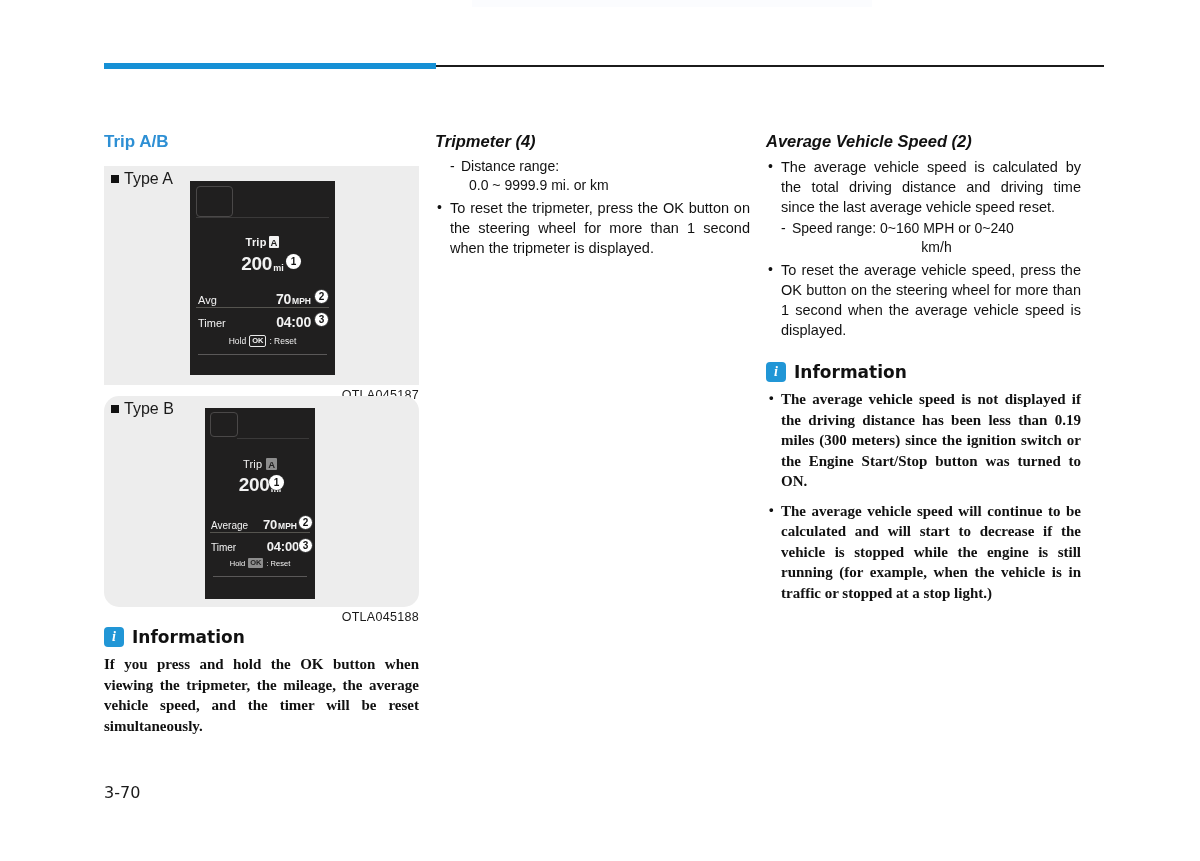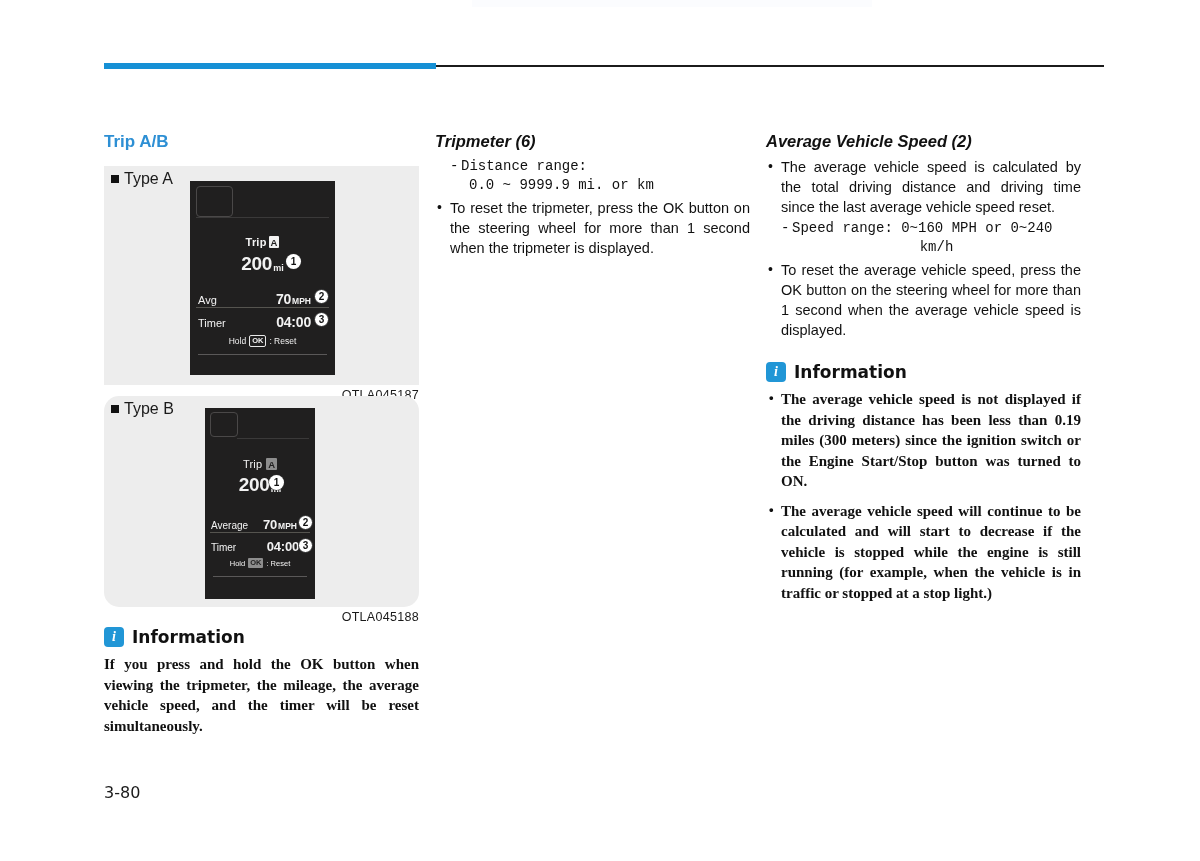--- a/index.html
+++ b/index.html
@@ -271,21 +271,21 @@
     top: -1px;
     font-size: 14px;
   }
   .sub-item {
     padding-left: 26px;
     font-size: 14px;
     line-height: 19px;
     color: #111;
     position: relative;
     margin: 2px 0 3px 0;
-    font-family: Liberation Mono, monospace;
+    font-family: Liberation Sans, sans-serif;
   }
   .sub-item::before {
     content: "-";
     position: absolute;
     left: 15px;
   }
   .sub-item .l2 { display: block; padding-left: 8px; }
   .sub-center { display: block; text-align: center; }
 
   
@@ -479,21 +479,21 @@
       </div>
 
       <div class="info-head" style="margin-top:20px;">
         <div class="info-icon">i</div>
         <div class="info-title">Information</div>
       </div>
       <div class="info-body">If you press and hold the OK button when viewing the tripmeter, the mileage, the average vehicle speed, and the timer will be reset simultaneously.</div>
     </div>
 
     <div class="col">
-      <div class="h-black">Tripmeter (6)</div>
+      <div class="h-black">Tripmeter (4)</div>
       <ul class="bullets">
         <li class="sub-item">
           <span>Distance range:</span>
           <span class="l2">0.0 ~ 9999.9 mi. or km</span>
         </li>
         <li class="bullet">To reset the tripmeter, press the OK button on the steering wheel for more than 1 second when the tripmeter is displayed.</li>
       </ul>
     </div>
 
     <div class="col">
@@ -512,14 +512,14 @@
         <div class="info-title">Information</div>
       </div>
       <ul class="info-bullets info-body">
         <li class="info-bullet">The average vehicle speed is not displayed if the driving distance has been less than 0.19 miles (300 meters) since the ignition switch or the Engine Start/Stop button was turned to ON.</li>
         <li class="info-bullet">The average vehicle speed will continue to be calculated and will start to decrease if the vehicle is stopped while the engine is still running (for example, when the vehicle is in traffic or stopped at a stop light.)</li>
       </ul>
     </div>
 
   </div>
 
-  <div class="page-number">3-80</div>
+  <div class="page-number">3-70</div>
 </div>
 
 </body></html>

